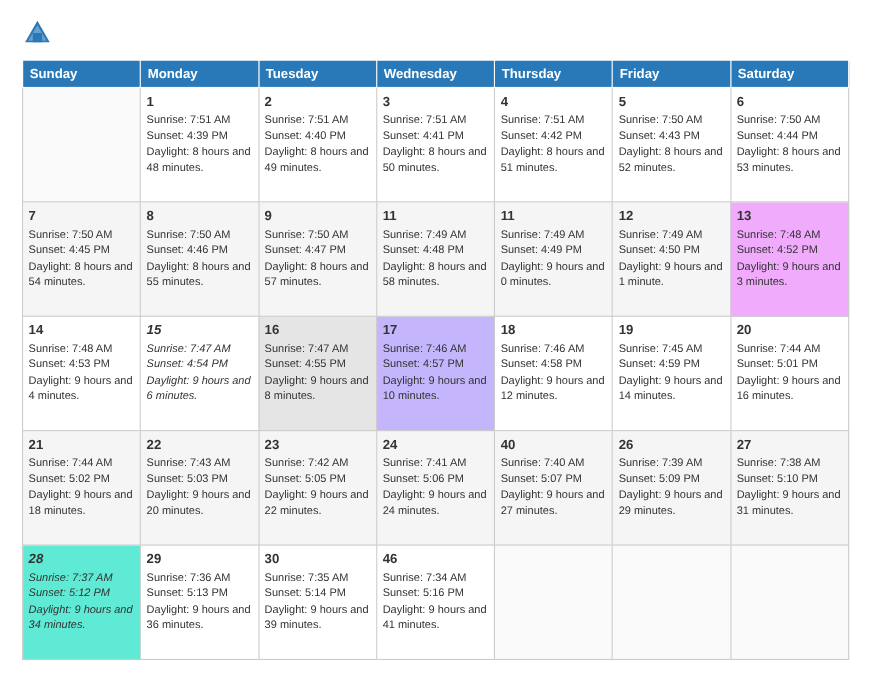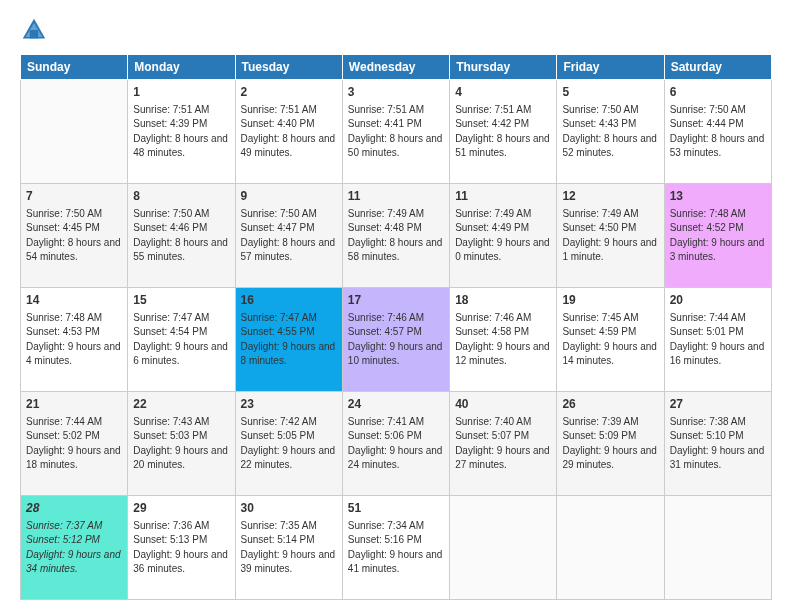--- a/index.html
+++ b/index.html
@@ -193,25 +193,25 @@
           <td style="background: #f0abfc;">
             <span class="day-number">13</span>
             <div class="day-info">Sunrise: 7:48 AM<br>Sunset: 4:52 PM<br>Daylight: 9 hours and 3 minutes.</div>
           </td>
         </tr>
         <tr>
           <td style="background: rgb(255, 255, 255);">
             <span class="day-number">14</span>
             <div class="day-info">Sunrise: 7:48 AM<br>Sunset: 4:53 PM<br>Daylight: 9 hours and 4 minutes.</div>
           </td>
-          <td style="background: rgb(255, 255, 255);">
+          <td style="background: rgb(255, 255, 255); font-style: italic;">
             <span class="day-number">15</span>
             <div class="day-info">Sunrise: 7:47 AM<br>Sunset: 4:54 PM<br>Daylight: 9 hours and 6 minutes.</div>
           </td>
-          <td style="background: #0ea5e9;">
+          <td style="background: #e5e5e5;">
             <span class="day-number">16</span>
             <div class="day-info">Sunrise: 7:47 AM<br>Sunset: 4:55 PM<br>Daylight: 9 hours and 8 minutes.</div>
           </td>
           <td style="background: #c4b5fd;">
             <span class="day-number">17</span>
             <div class="day-info">Sunrise: 7:46 AM<br>Sunset: 4:57 PM<br>Daylight: 9 hours and 10 minutes.</div>
           </td>
           <td style="background: rgb(255, 255, 255);">
             <span class="day-number">18</span>
             <div class="day-info">Sunrise: 7:46 AM<br>Sunset: 4:58 PM<br>Daylight: 9 hours and 12 minutes.</div>
@@ -262,21 +262,21 @@
           </td>
           <td style="background: rgb(255, 255, 255);">
             <span class="day-number">29</span>
             <div class="day-info">Sunrise: 7:36 AM<br>Sunset: 5:13 PM<br>Daylight: 9 hours and 36 minutes.</div>
           </td>
           <td style="background: rgb(255, 255, 255);">
             <span class="day-number">30</span>
             <div class="day-info">Sunrise: 7:35 AM<br>Sunset: 5:14 PM<br>Daylight: 9 hours and 39 minutes.</div>
           </td>
           <td style="background: rgb(255, 255, 255);">
-            <span class="day-number">51</span>
+            <span class="day-number">46</span>
             <div class="day-info">Sunrise: 7:34 AM<br>Sunset: 5:16 PM<br>Daylight: 9 hours and 41 minutes.</div>
           </td>
           <td class="empty-cell"></td>
           <td class="empty-cell"></td>
           <td class="empty-cell"></td>
         </tr>
       </tbody>
   </table>
 </div>
 

